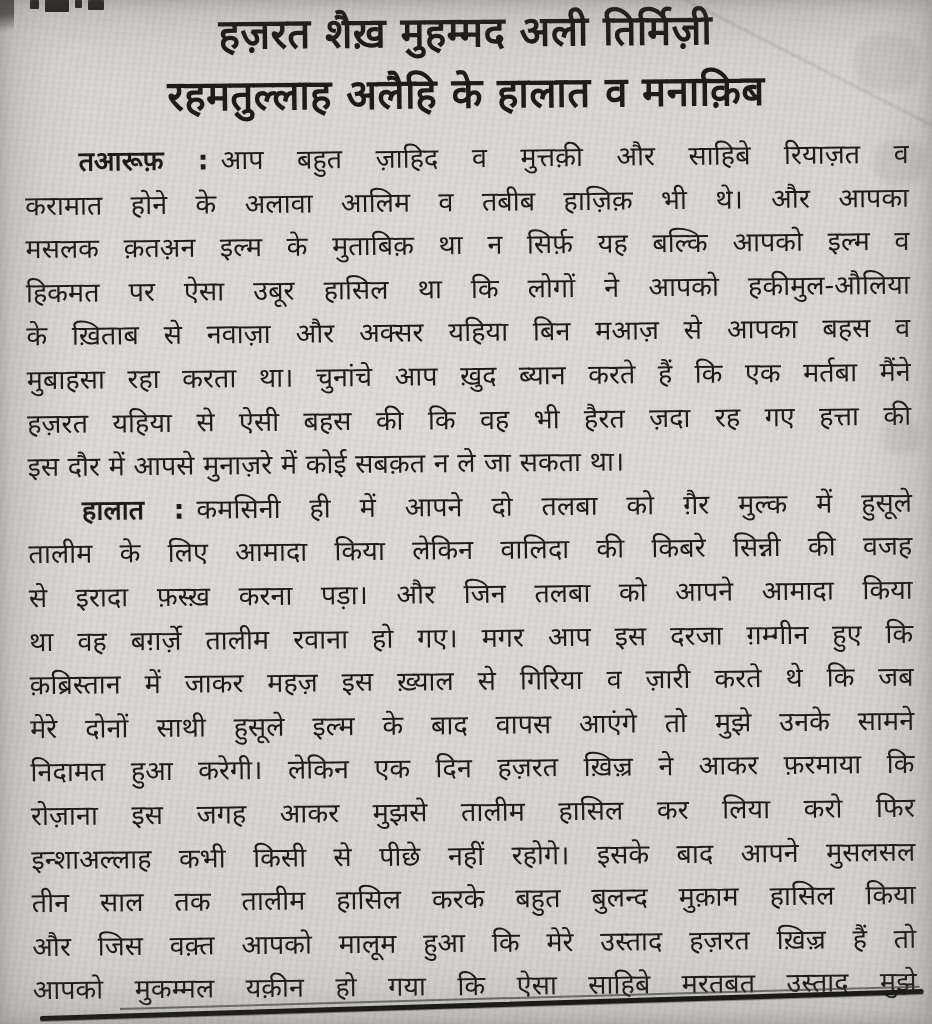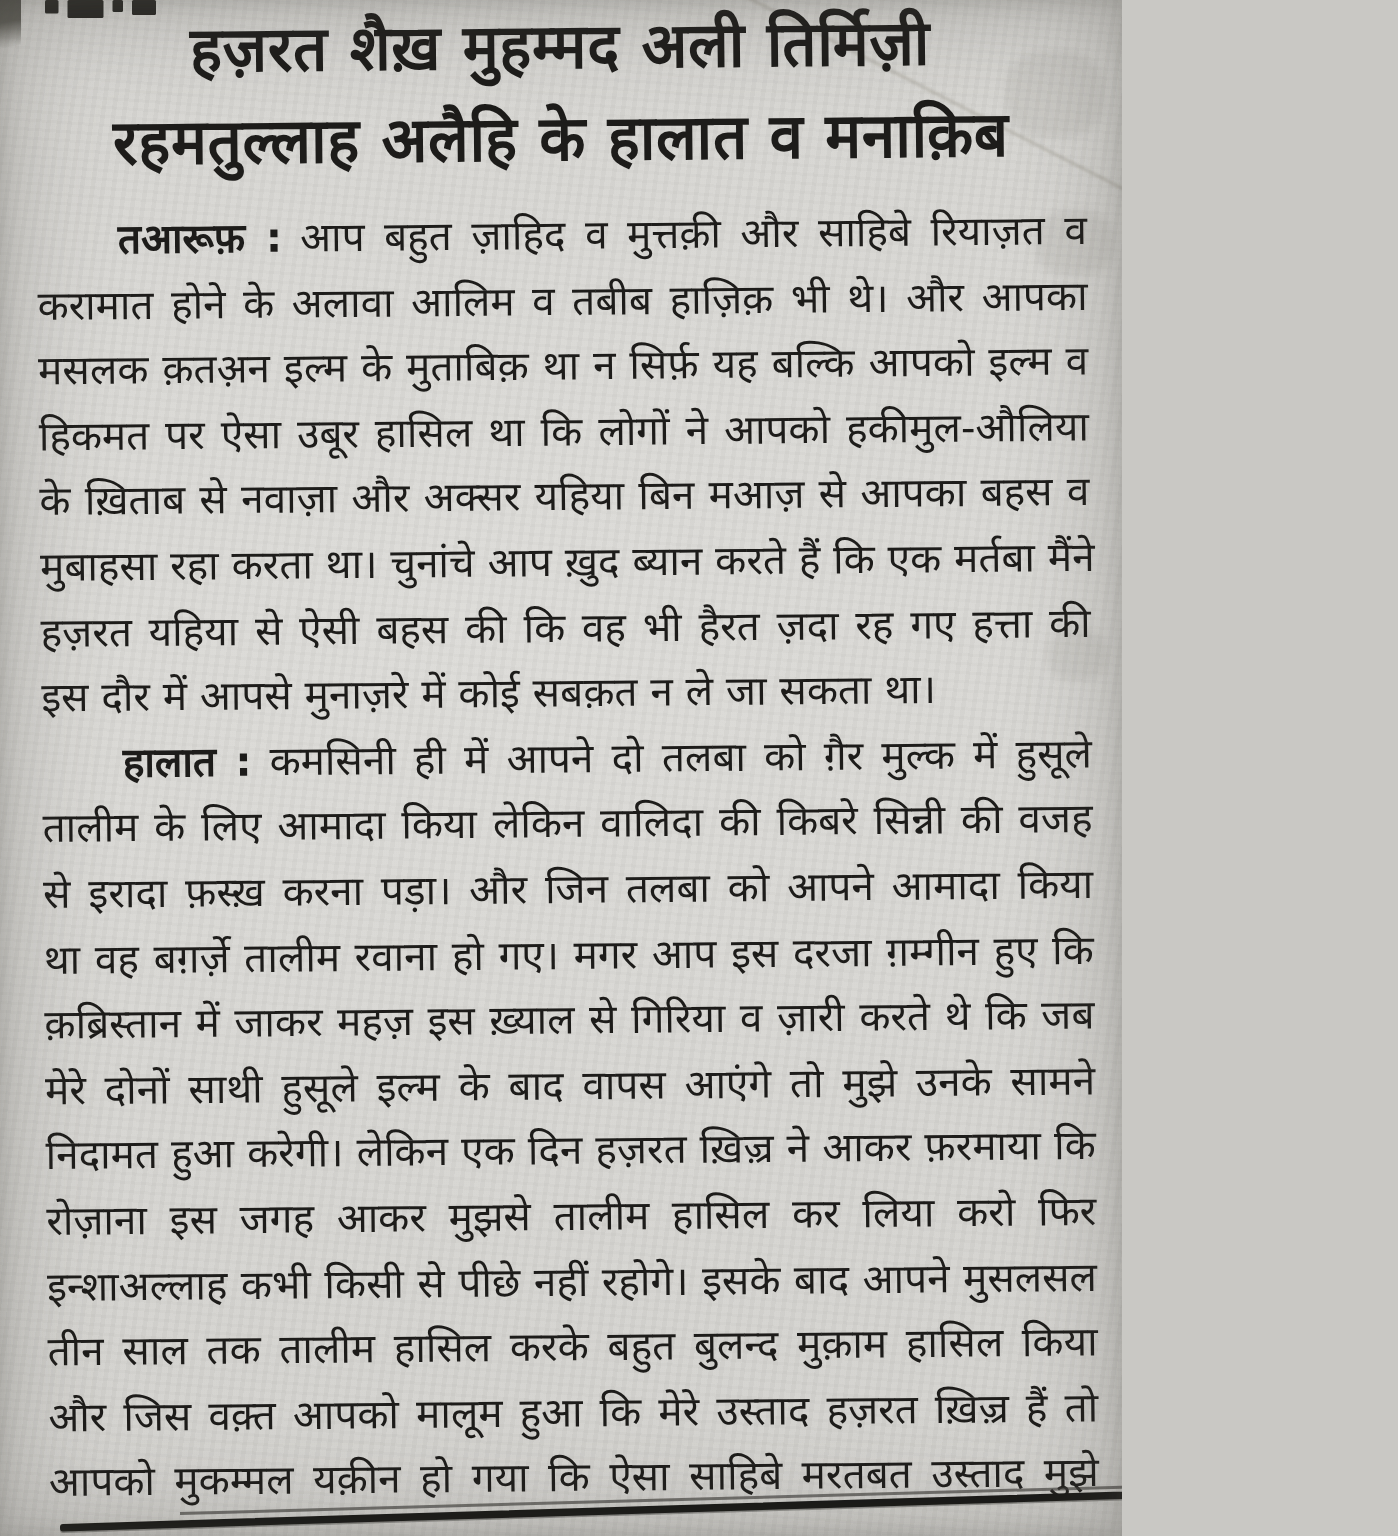--- a/index.html
+++ b/index.html
@@ -2,21 +2,21 @@
 <html lang="hi"><head>
 <meta charset="utf-8">
 <style>
   html, body { margin:0; padding:0; }
   body {
     width:932px; height:1024px; overflow:hidden;
     background:#c9c8c4;
     font-family:"DejaVu Sans", sans-serif;
   }
   .page {
-    position:relative; width:748px; height:1024px; overflow:hidden;
+    position:relative; width:932px; height:1024px; overflow:hidden;
     color:var(--ink, #1d1c1a);
     background:
       radial-gradient(1300px 900px at 42% 40%, rgba(255,255,255,0.10), rgba(0,0,0,0.04) 85%),
       repeating-linear-gradient(98deg, rgba(0,0,0,0.022) 0 3px, rgba(255,255,255,0.02) 3px 7px),
       repeating-linear-gradient(4deg, rgba(0,0,0,0.015) 0 2px, rgba(255,255,255,0.018) 2px 6px),
       var(--paper, #d8d7d3);
   }
   .page::after { 
     content:""; position:absolute; inset:0; pointer-events:none;
     box-shadow: inset 0 0 70px rgba(82,80,74,0.38), inset 0 0 14px rgba(82,80,74,0.22);

